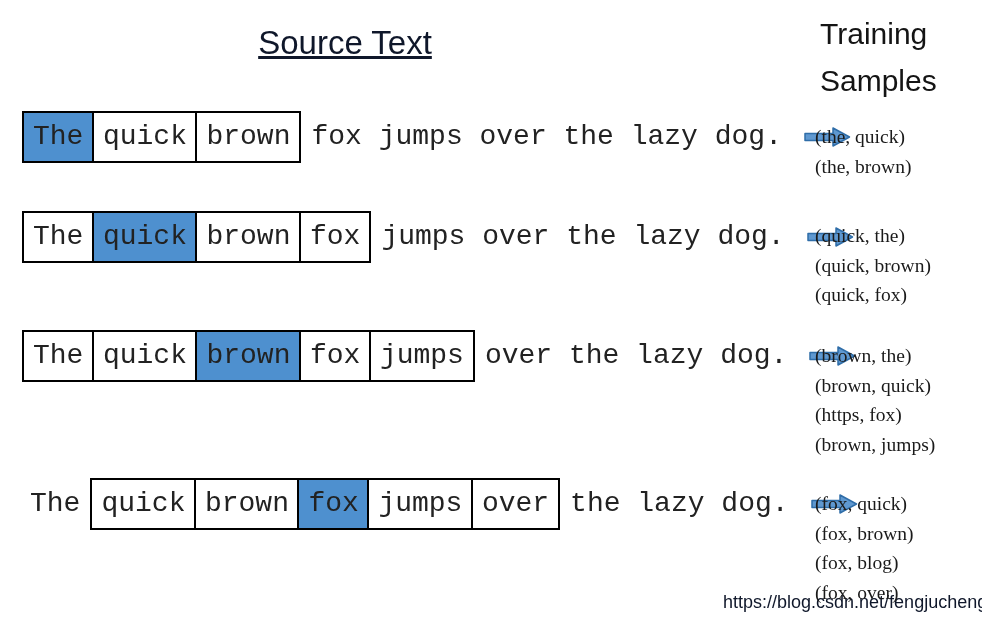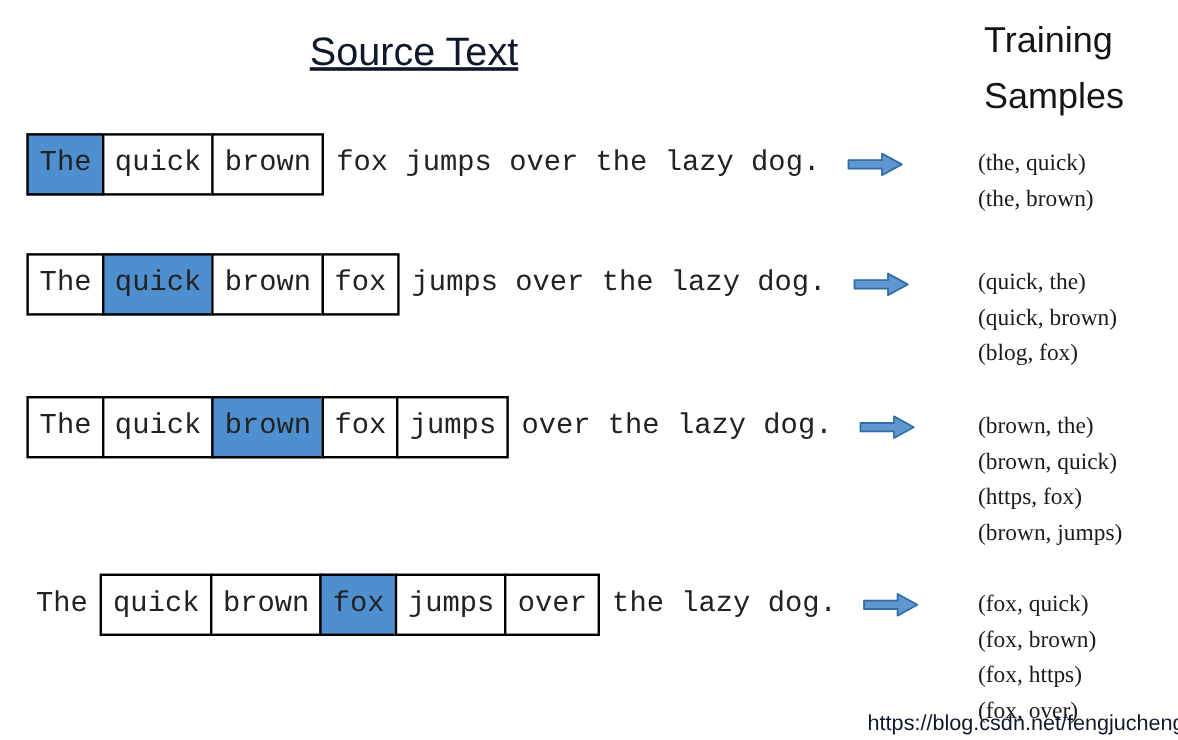--- a/index.html
+++ b/index.html
@@ -30,21 +30,21 @@
     color: #141414;
   }
 
   
   .sentence-row {
     position: absolute;
     display: flex;
     align-items: center;
     height: 53px;
     font-family: "Liberation Mono", monospace;
-    font-size: 24px;
+    font-size: 28px;
     color: #222222;
     white-space: pre;
   }
   .tok { display: inline-flex; align-items: center; }
   .cell {
     border: 2.5px solid #000000;
     background: #ffffff;
     height: 48px;
     padding: 0 9px;
     box-sizing: content-box;
@@ -97,28 +97,28 @@
           </svg></span></div>
     </div>
   <div id="samples">
       <div class="samples-list" style="top: 122px;">
         <div>(the, quick)</div>
         <div>(the, brown)</div>
       </div>
       <div class="samples-list" style="top: 221px;">
         <div>(quick, the)</div>
         <div>(quick, brown)</div>
-        <div>(blog, fox)</div>
+        <div>(quick, fox)</div>
       </div>
       <div class="samples-list" style="top: 341px;">
         <div>(brown, the)</div>
         <div>(brown, quick)</div>
         <div>(https, fox)</div>
         <div>(brown, jumps)</div>
       </div>
       <div class="samples-list" style="top: 489px;">
         <div>(fox, quick)</div>
         <div>(fox, brown)</div>
-        <div>(fox, https)</div>
+        <div>(fox, blog)</div>
         <div>(fox, over)</div>
       </div>
     </div>
 </div>
 
 </body></html>

